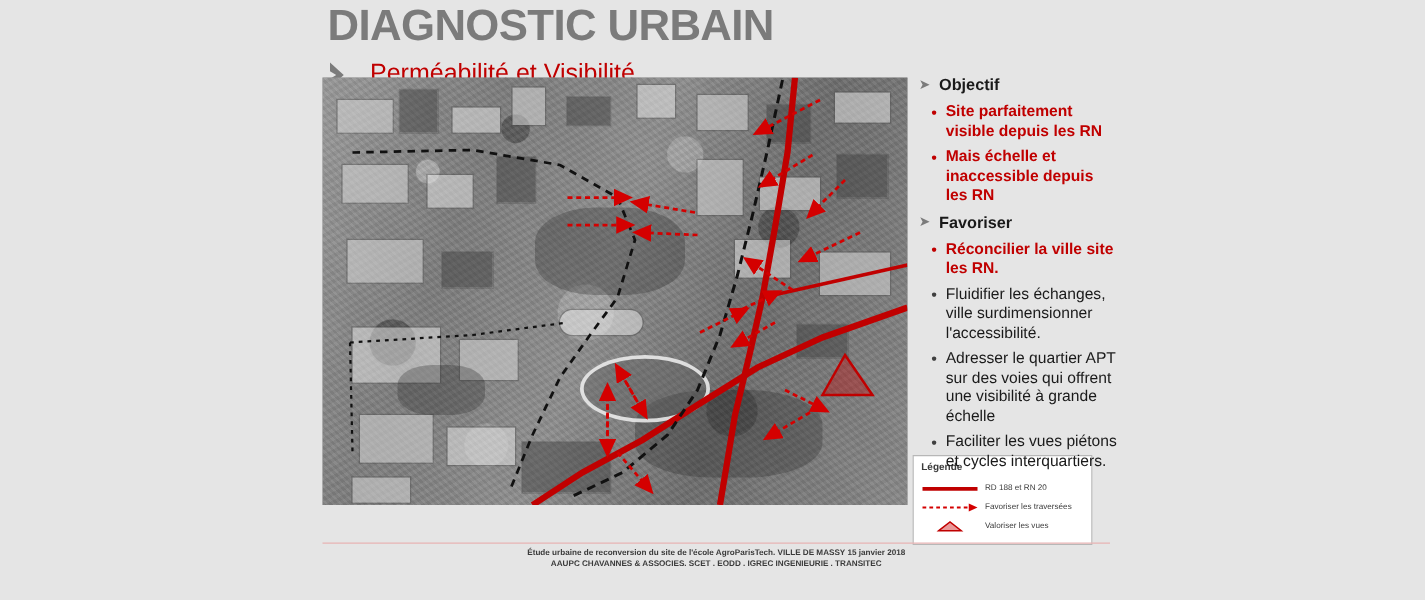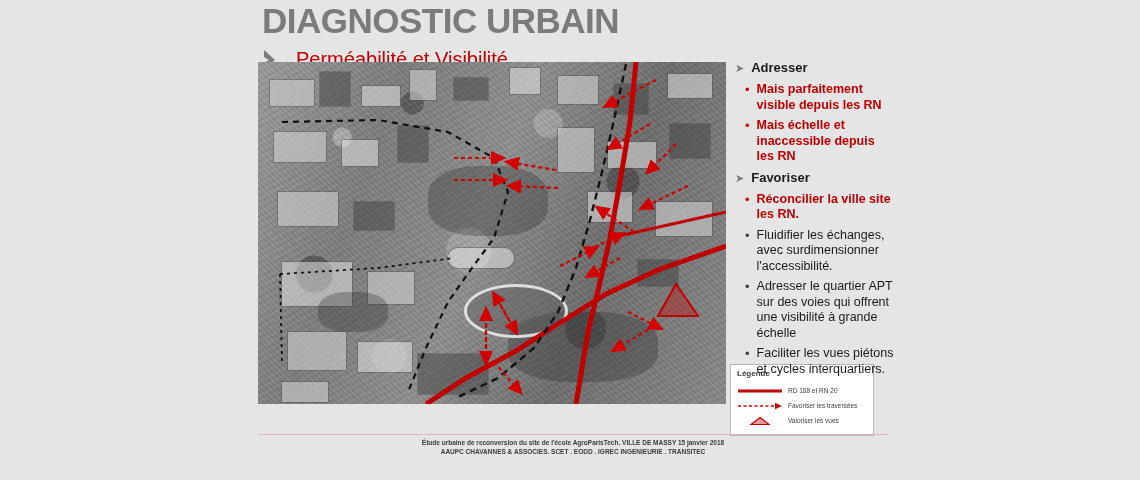--- a/index.html
+++ b/index.html
@@ -329,46 +329,46 @@
         <path d="M14 8.5 L23 1.5 L32 8.5 Z" fill="rgba(200,0,0,0.4)" stroke="#c00000" stroke-width="1.2"></path>
       </svg>
       <span class="legend-label">Valoriser les vues</span>
     </div>
   </div>
 
   <div class="text-col">
 
     <div class="bullet-arrow">
       <span class="glyph">➤</span>
-      <span class="txt">Adresser</span>
+      <span class="txt">Objectif</span>
     </div>
 
     <div class="bullet-dot red">
       <span class="glyph">•</span>
-      <span class="txt">Mais parfaitement visible depuis les RN</span>
+      <span class="txt">Site parfaitement visible depuis les RN</span>
     </div>
 
     <div class="bullet-dot red">
       <span class="glyph">•</span>
       <span class="txt">Mais échelle et inaccessible depuis les RN</span>
     </div>
 
     <div class="bullet-arrow">
       <span class="glyph">➤</span>
       <span class="txt">Favoriser</span>
     </div>
 
     <div class="bullet-dot red">
       <span class="glyph">•</span>
       <span class="txt">Réconcilier la ville site les RN.</span>
     </div>
 
     <div class="bullet-dot">
       <span class="glyph">•</span>
-      <span class="txt">Fluidifier les échanges, avec surdimensionner l'accessibilité.</span>
+      <span class="txt">Fluidifier les échanges, ville surdimensionner l'accessibilité.</span>
     </div>
 
     <div class="bullet-dot">
       <span class="glyph">•</span>
       <span class="txt">Adresser le quartier APT sur des voies qui offrent une visibilité à grande échelle</span>
     </div>
 
     <div class="bullet-dot">
       <span class="glyph">•</span>
       <span class="txt">Faciliter les vues piétons et cycles interquartiers.</span>

